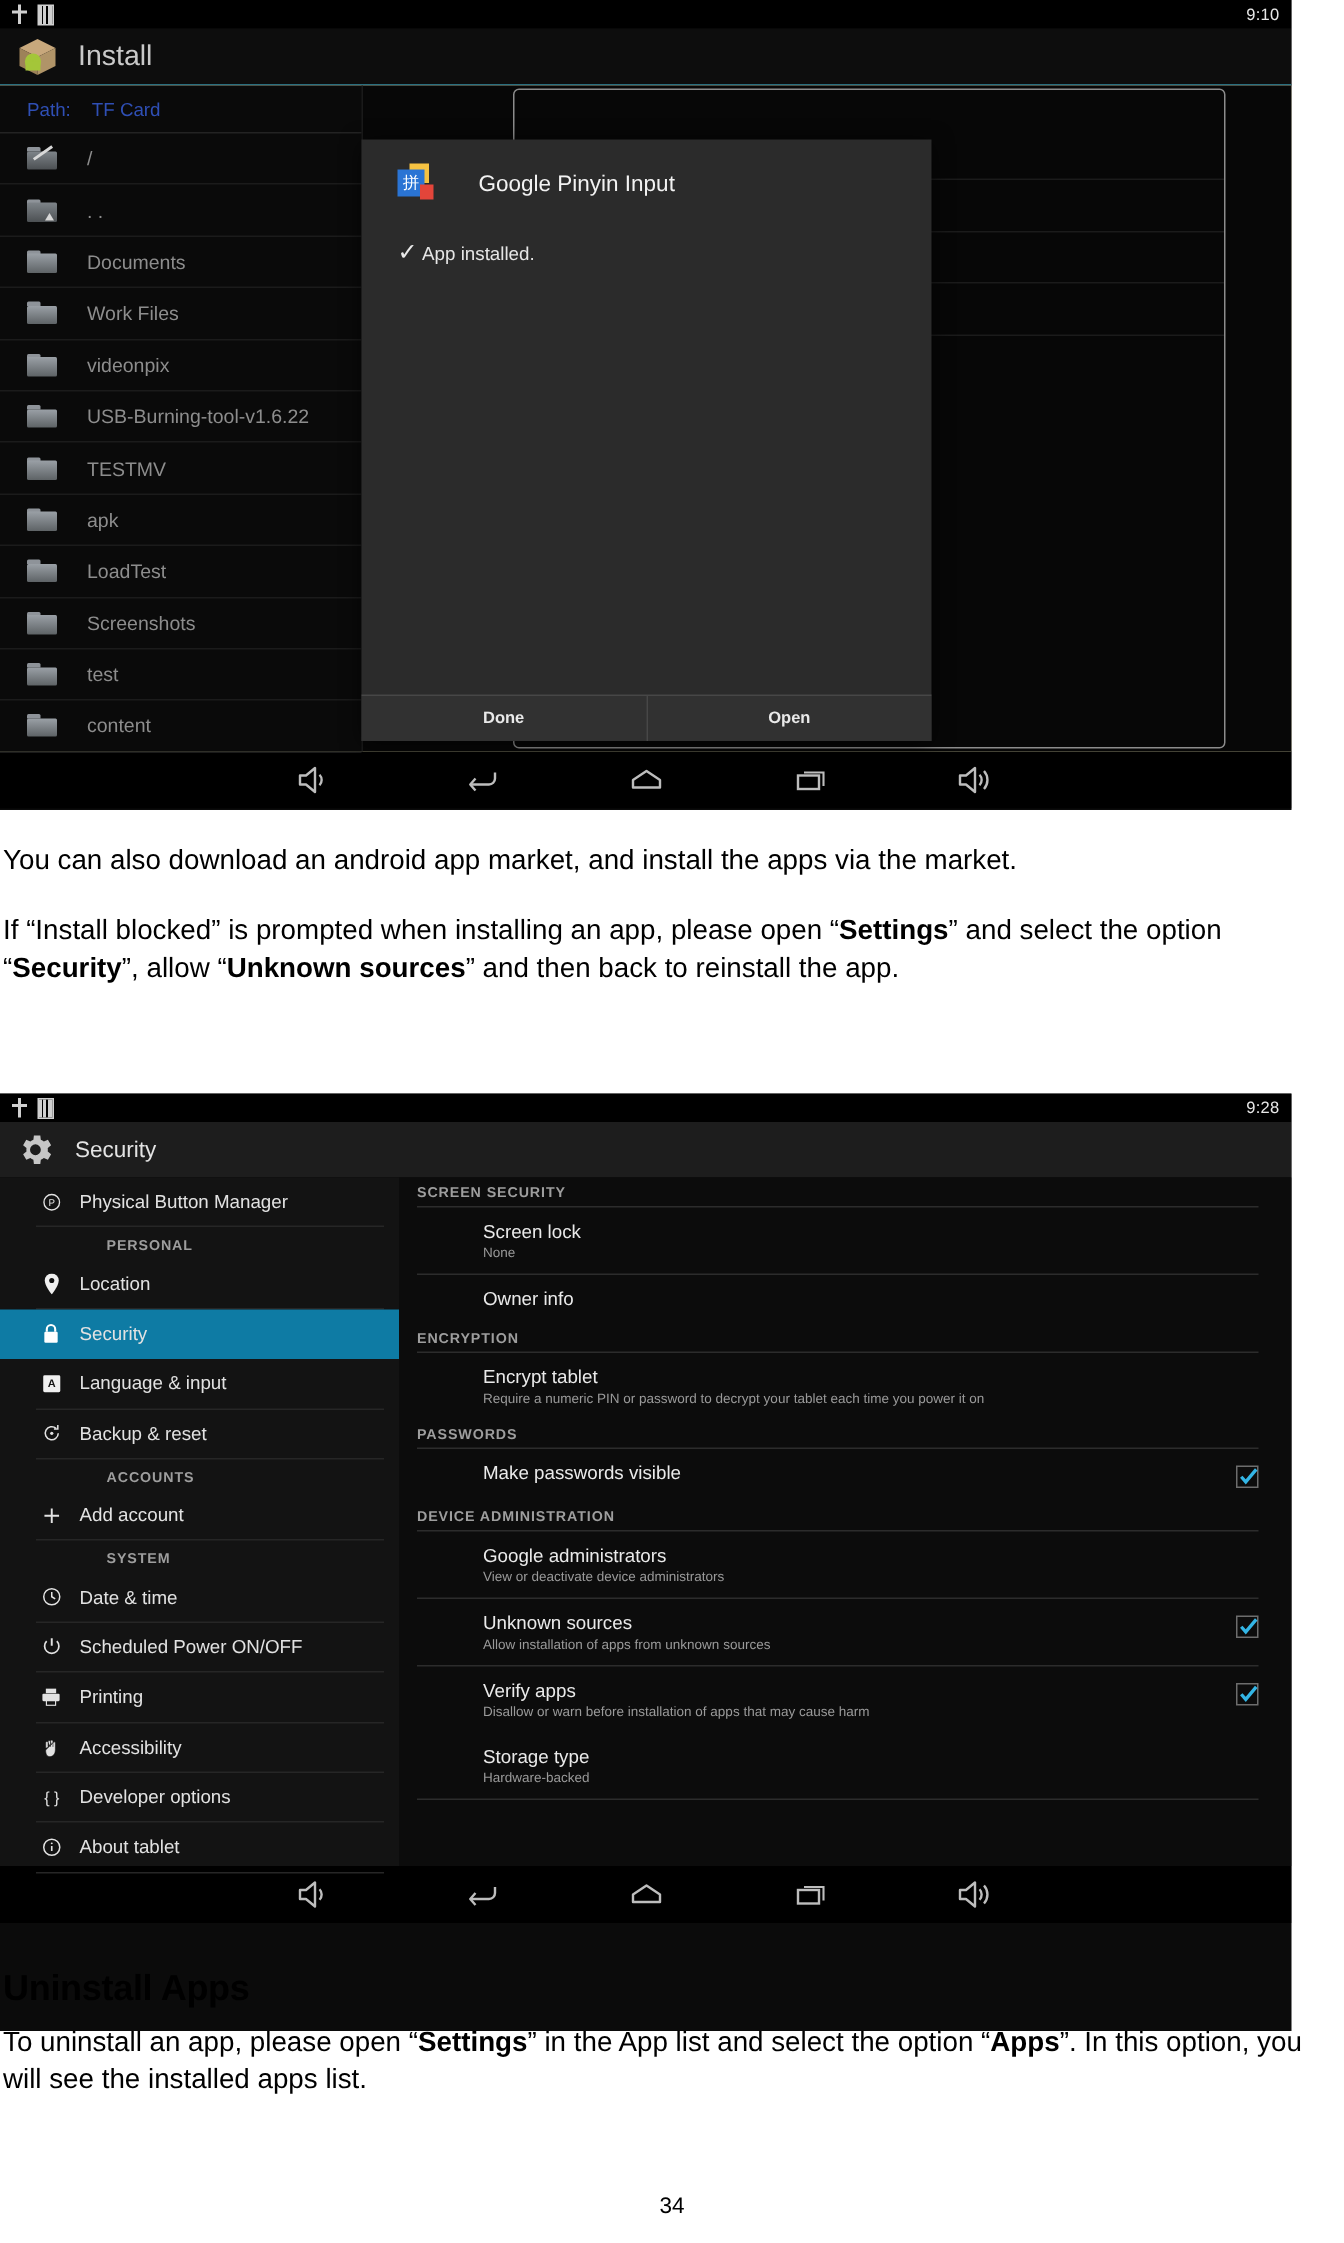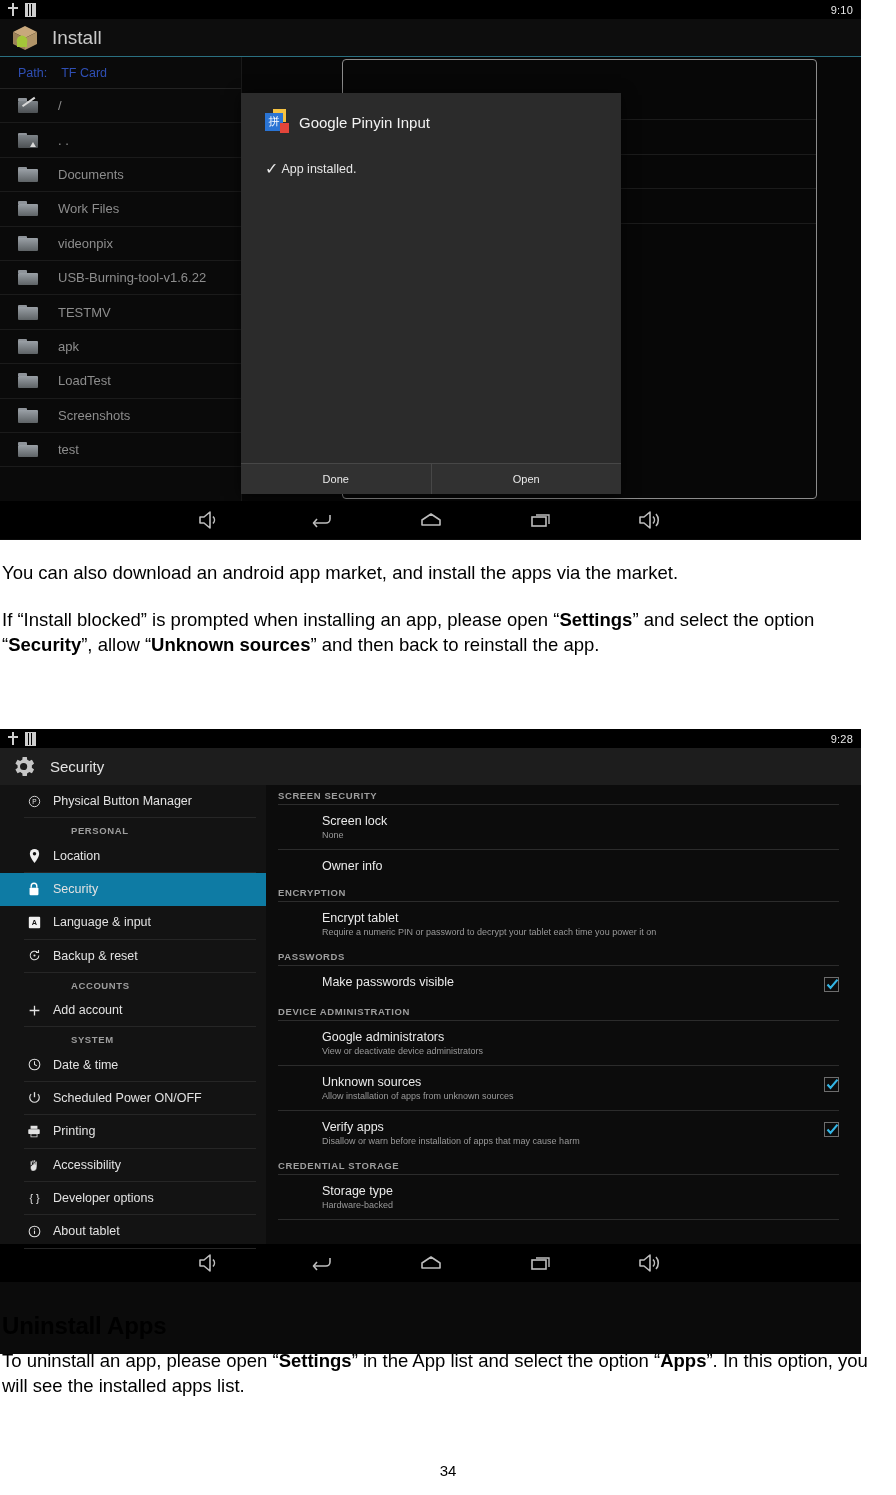--- a/index.html
+++ b/index.html
@@ -48,26 +48,26 @@
   .apk-spacer{height:26px;}
 
   
   .dlg{position:absolute;left:241px;top:36px;width:380px;background:#2b2b2b;box-shadow:0 2px 14px rgba(0,0,0,.65);}
   .dlg-head{display:flex;align-items:center;padding:16px 0 0 24px;}
   .pinyin-ico{width:26px;height:26px;position:relative;flex:0 0 auto;}
   .pinyin-ico .yel{position:absolute;left:8px;top:0;width:13px;height:13px;background:#f5c242;}
   .pinyin-ico .blu{position:absolute;left:0;top:4px;width:18px;height:18px;background:#2a74d4;}
   .pinyin-ico .red{position:absolute;left:15px;top:14px;width:9px;height:10px;background:#e3453a;}
   .pinyin-ico .gl{position:absolute;left:2px;top:6px;width:14px;height:14px;color:#fff;font-size:11px;line-height:14px;text-align:center;font-family:"DejaVu Sans",sans-serif;}
-  .dlg-title{color:#f2f2f2;font-size:15px;margin-left:8px;}
+  .dlg-title{color:#f2f2f2;font-size:15px;margin-left:28px;}
   .dlg-msg{display:flex;align-items:center;margin:26px 0 0 24px;color:#e6e6e6;font-size:12.5px;}
   .dlg-msg .chk{color:#eaeaea;font-size:16px;margin-right:3px;line-height:1;}
   .dlg-body-pad{height:286px;}
   .dlg-btns{display:flex;border-top:1px solid #474747;}
-  .dlg-btn{flex:1 1 50%;text-align:center;font-size:11px;font-weight:normal;color:#e9e9e9;padding:9px 0;background:#313131;}
+  .dlg-btn{flex:1 1 50%;text-align:center;font-size:11px;font-weight:bold;color:#e9e9e9;padding:9px 0;background:#313131;}
   .dlg-btn+.dlg-btn{border-left:1px solid #474747;}
 
   
   .para{font-size:18.5px;line-height:25px;color:#000;margin:0;}
   #text1{position:absolute;left:2px;top:560px;width:890px;}
   #text1 .p2{margin-top:22px;}
   #text2{position:absolute;left:2px;top:1312px;width:890px;}
   .h2{font-size:24px;font-weight:bold;margin:0 0 8px 0;letter-spacing:-.2px;}
 
   
@@ -205,20 +205,27 @@
             </span>
             <span class="fname">Screenshots</span>
           </div>
           <div class="fb-row">
             <span class="folder-ico">
               <span class="tab"></span>
               <span class="bdy"></span>
             </span>
             <span class="fname">test</span>
           </div>
+          <div class="fb-row">
+            <span class="folder-ico">
+              <span class="tab"></span>
+              <span class="bdy"></span>
+            </span>
+            <span class="fname">content</span>
+          </div>
         </div>
     </div>
 
     <div class="fb-right">
       <div class="fb-rightpanel">
         <div class="apk-spacer"></div>
         <div id="apk-rows">
             <div class="apk-row">ayer_v0.8.0.apk</div>
             <div class="apk-row">V1.3.1.apk</div>
             <div class="apk-row">h-V1.2.apk</div>
@@ -477,21 +484,20 @@
           <div class="ptext">
             <div class="ptitle">Verify apps</div>
             <div class="psub">Disallow or warn before installation of apps that may cause harm</div>
           </div>
           <span class="cbx">
             <svg width="15" height="15" viewBox="0 0 15 15">
               <path d="M2.5 7.5l3 3.4L12.5 2.6" fill="none" stroke="#33b5e5" stroke-width="2.2"></path>
             </svg>
           </span>
         </div>
-        <div class="sec-head">CREDENTIAL STORAGE</div>
         <div class="pref">
           <div class="ptext">
             <div class="ptitle">Storage type</div>
             <div class="psub">Hardware-backed</div>
           </div>
         </div>
       </div>
   </div>
 
   <div class="navbar">

